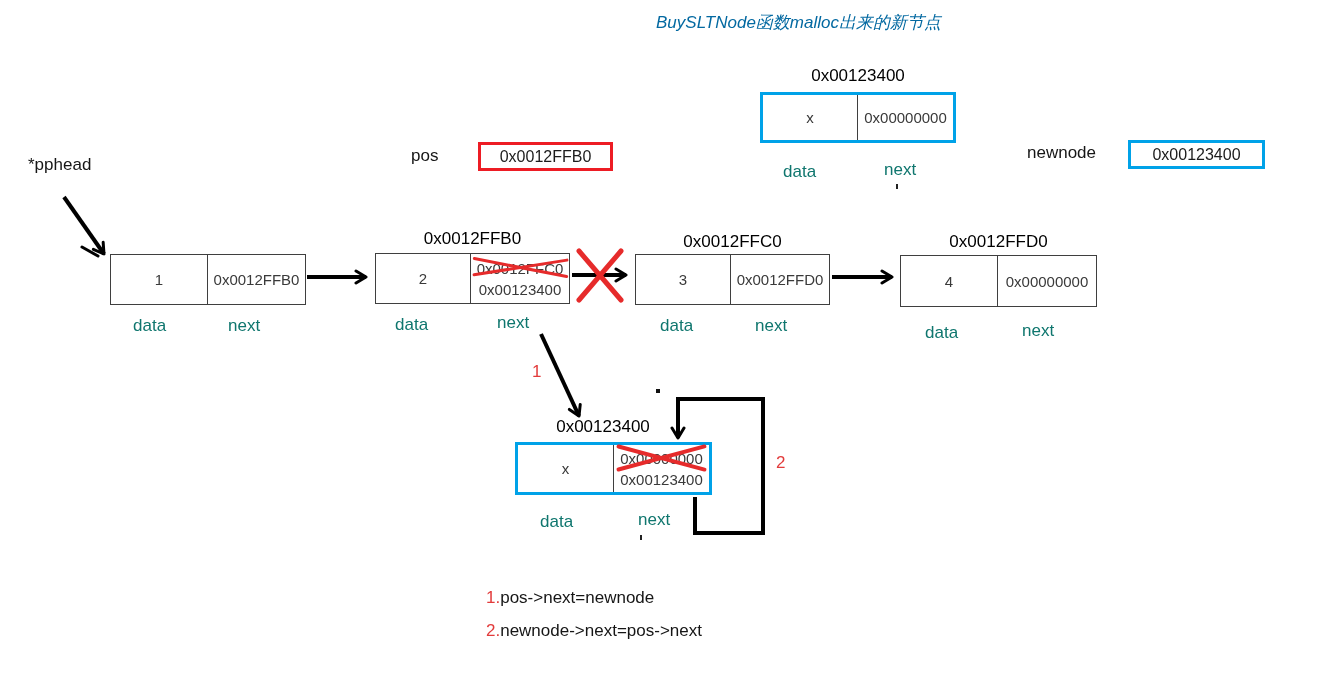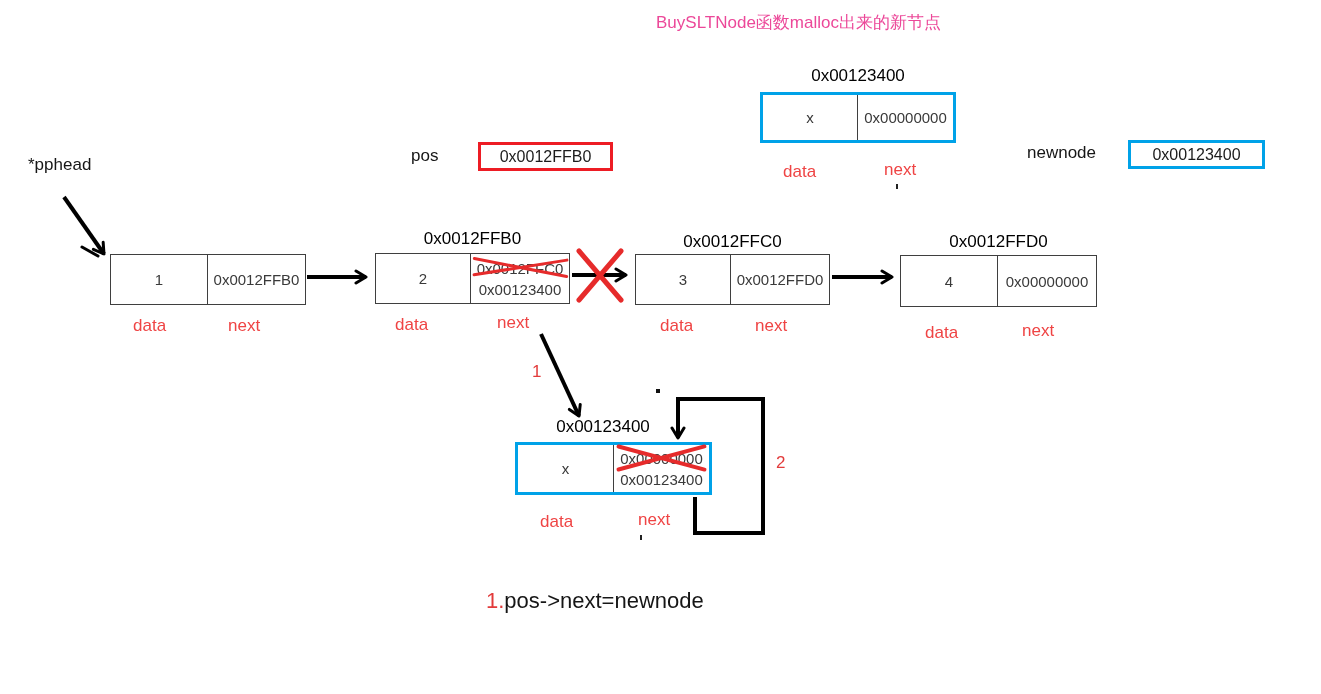--- a/index.html
+++ b/index.html
@@ -1,41 +1,41 @@
 <!DOCTYPE html>
 <html style="--node_highlight: #00a2e8; --pos_highlight: #ed1c24; --cross: #e62b2b; --step_red: #e23b3b;"><head>
 <meta charset="utf-8">
 <style>
   html,body{margin:0;padding:0;background:#fff;}
   .canvas{
     position:relative;width:1321px;height:694px;background:#ffffff;
     font-family:"Liberation Sans",sans-serif;color:#161616;overflow:hidden;
   }
-  .title{position:absolute;font-size:17px;color:#ec4899;white-space:nowrap;}
+  .title{position:absolute;font-size:17px;color:#0369a1;white-space:nowrap;font-style:italic;}
   .addr{position:absolute;font-size:17px;color:#000;text-align:center;white-space:nowrap;}
-  .flabel{position:absolute;font-size:17px;color:#ef4444;white-space:nowrap;}
+  .flabel{position:absolute;font-size:17px;color:#0f766e;white-space:nowrap;}
   .ptr-label{position:absolute;font-size:17px;color:#161616;white-space:nowrap;}
   .box{position:absolute;display:flex;background:#fff;box-sizing:border-box;}
   .box.plain{border:1px solid #3f3f3f;}
   .box.blue{border:3px solid var(--node_highlight,#00a2e8);}
   .box.red{border:3px solid var(--pos_highlight,#ed1c24);}
   .cell{display:flex;flex-direction:column;align-items:center;justify-content:center;
         font-size:15px;color:#3a3a3a;box-sizing:border-box;line-height:21px;}
   .cell.left{border-right:1px solid #3f3f3f;}
   .ptr-box{position:absolute;display:flex;align-items:center;justify-content:center;
         font-size:16px;color:#1c1c1c;background:#fff;box-sizing:border-box;}
   .val-wrap{position:relative;display:inline-block;white-space:nowrap;}
   .cross-line{position:absolute;left:-5px;right:-5px;top:50%;height:3px;margin-top:-2px;
         background:var(--cross,#e62b2b);border-radius:2px;pointer-events:none;}
   .cross-line.a1{transform:rotate(-9deg);}
   .cross-line.a2{transform:rotate(11deg);}
   .cross-line.b1{transform:rotate(-15deg);height:4px;}
   .cross-line.b2{transform:rotate(15deg);height:4px;}
   .step-num{position:absolute;font-size:17px;color:var(--step_red,#e23b3b);white-space:nowrap;}
-  .steps-line{position:absolute;font-size:22px;color:#161616;white-space:nowrap;}
+  .steps-line{position:absolute;font-size:17px;color:#161616;white-space:nowrap;}
   .steps-line .red{color:var(--step_red,#e23b3b);}
   .tick{position:absolute;width:2px;height:5px;background:#222;}
   .dot{position:absolute;width:4px;height:4px;background:#111;}
   svg.overlay{position:absolute;left:0;top:0;pointer-events:none;}
 </style>
 </head>
 <body>
 
 <div class="canvas">
 
@@ -136,20 +136,23 @@
     </div>
   </div>
   <div class="flabel" style="left:540px;top:512px;">data</div>
   <div class="flabel" style="left:638px;top:510px;">next</div>
   <div class="tick" style="left:640px;top:535px;"></div>
   <div class="dot" style="left:656px;top:389px;"></div>
 
   <div class="steps-line" style="left:486px;top:588px;">
     <span class="red">1.</span><span>pos-&gt;next=newnode</span>
   </div>
+  <div class="steps-line" style="left:486px;top:621px;">
+    <span class="red">2.</span><span>newnode-&gt;next=pos-&gt;next</span>
+  </div>
 
   <svg class="overlay" width="1321" height="694" viewBox="0 0 1321 694">
     <defs>
       <marker id="ah" markerWidth="18" markerHeight="18" refX="12" refY="8" orient="auto" markerUnits="userSpaceOnUse">
         <path d="M2,2 L12,8 L2,14" fill="none" stroke="#000" stroke-width="3" stroke-linecap="round" stroke-linejoin="round"></path>
       </marker>
     </defs>
 
     <line x1="64" y1="197" x2="104" y2="254" stroke="#000" stroke-width="4" marker-end="url(#ah)"></line>
     <line x1="82" y1="247" x2="98" y2="256" stroke="#000" stroke-width="3" stroke-linecap="round"></line>

